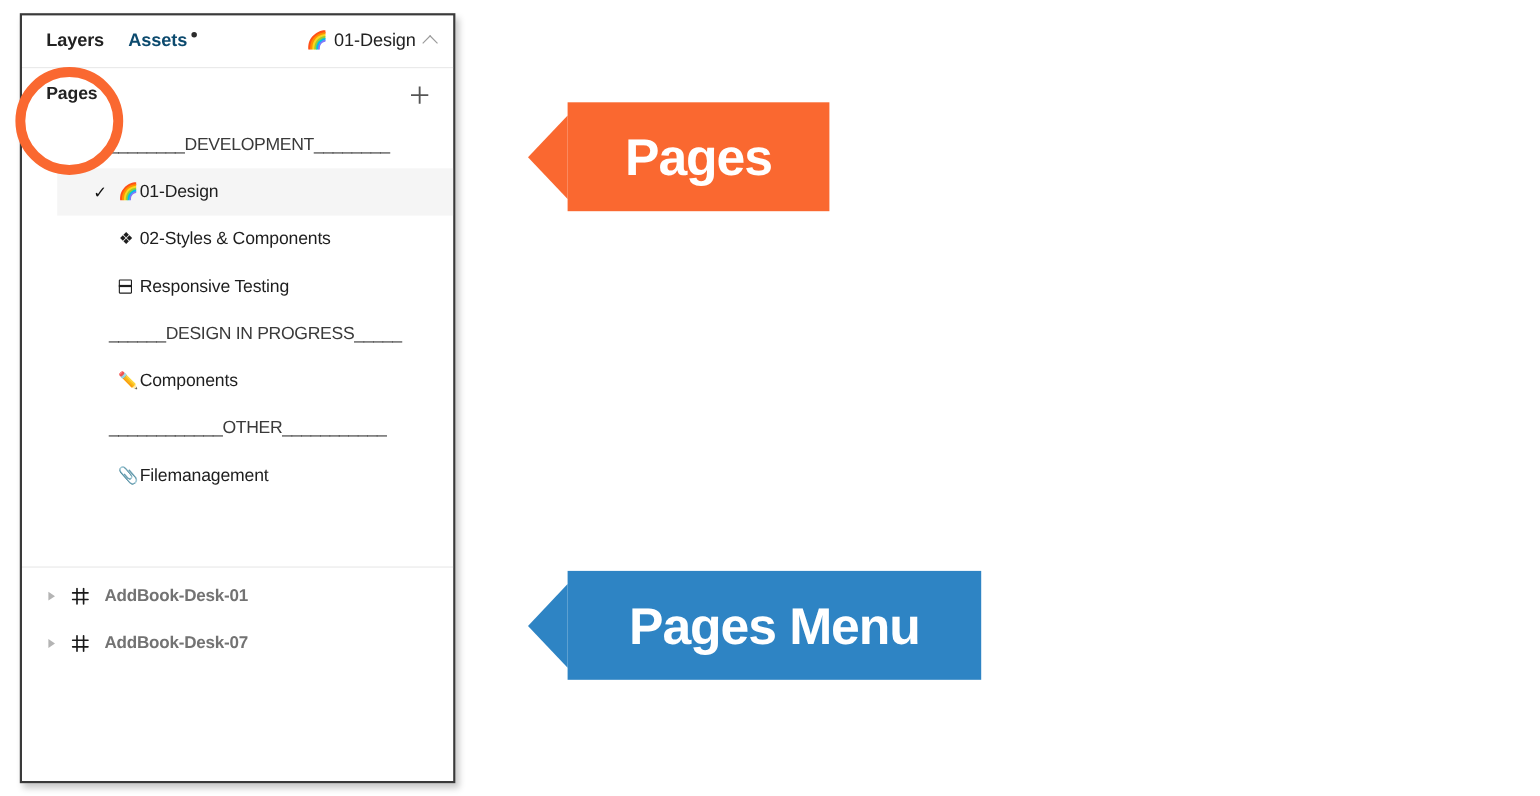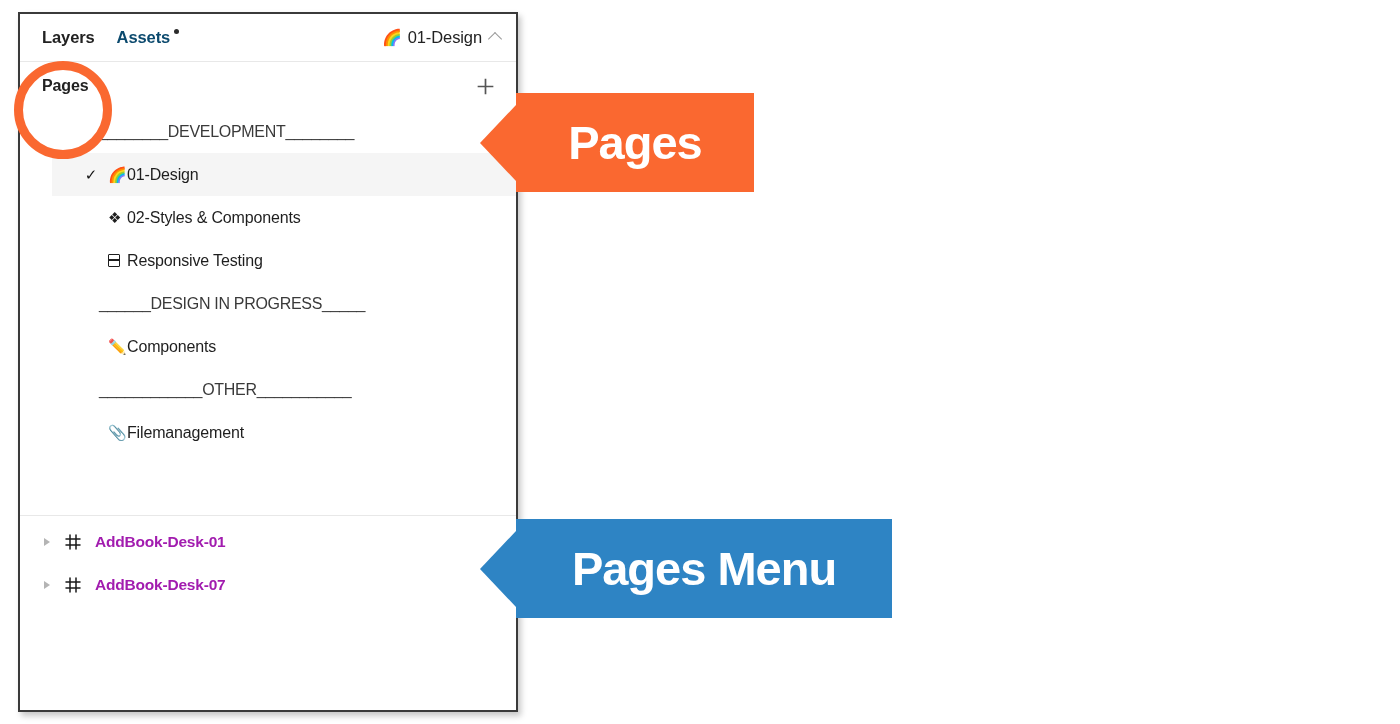--- a/index.html
+++ b/index.html
@@ -14,21 +14,21 @@
     overflow: hidden;
     font-family: "Liberation Sans", sans-serif;
     -webkit-font-smoothing: antialiased;
   }
 
   
   .panel {
     position: absolute;
     left: 18px;
     top: 12px;
-    width: 500px;
+    width: 396px;
     height: 700px;
     background: #ffffff;
     border: 2px solid #3a3a3a;
     box-sizing: border-box;
     box-shadow: 3px 4px 6px rgba(0,0,0,0.22);
     overflow: hidden;
   }
 
   
   .panel-header {
@@ -201,21 +201,21 @@
 
   
   .layer-list { padding-top: 4px; }
   .layer-row {
     position: relative;
     height: 43px;
     display: flex;
     align-items: center;
     font-size: 15.5px;
     font-weight: bold;
-    color: #a21caf;
+    color: #737373;
     letter-spacing: -0.2px;
     white-space: nowrap;
   }
   .caret {
     position: absolute;
     left: 24px;
     width: 0;
     height: 0;
     border-top: 4.5px solid transparent;
     border-bottom: 4.5px solid transparent;

